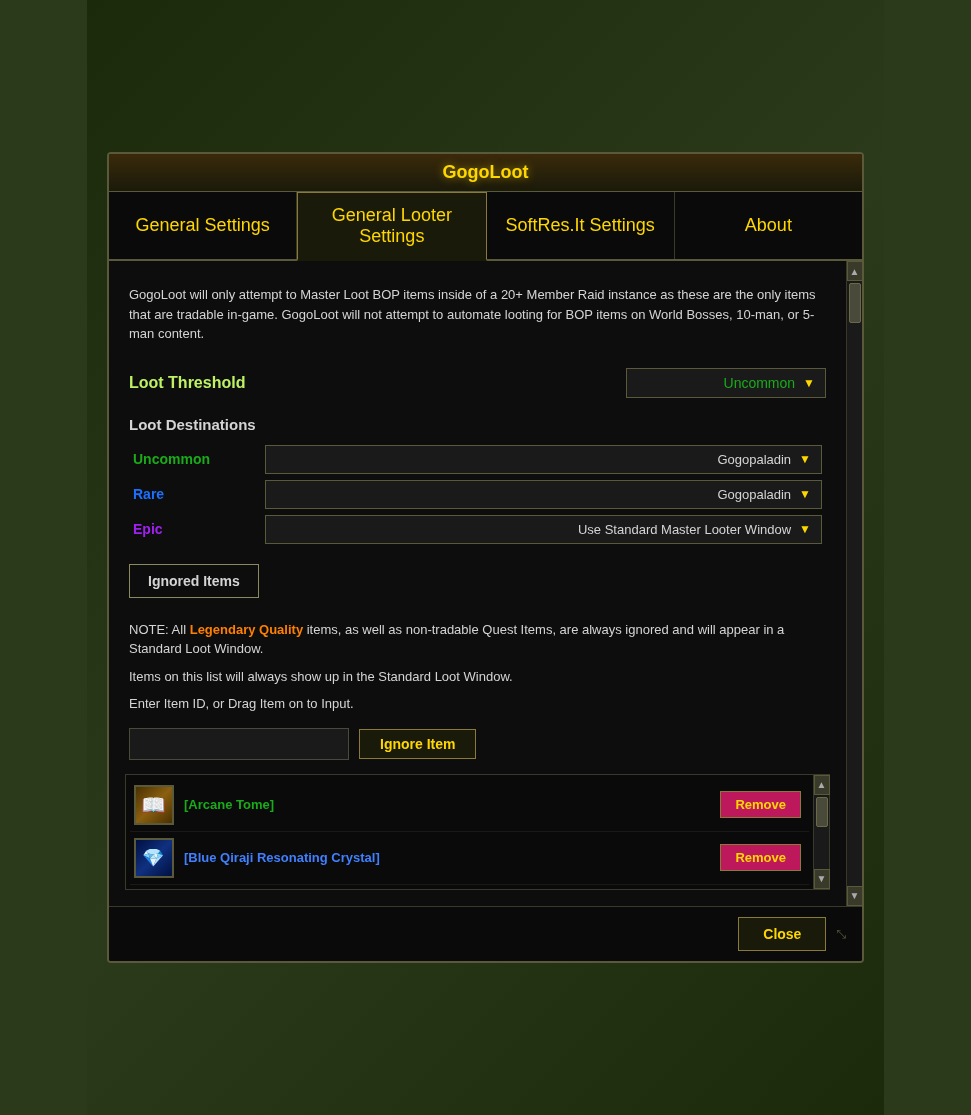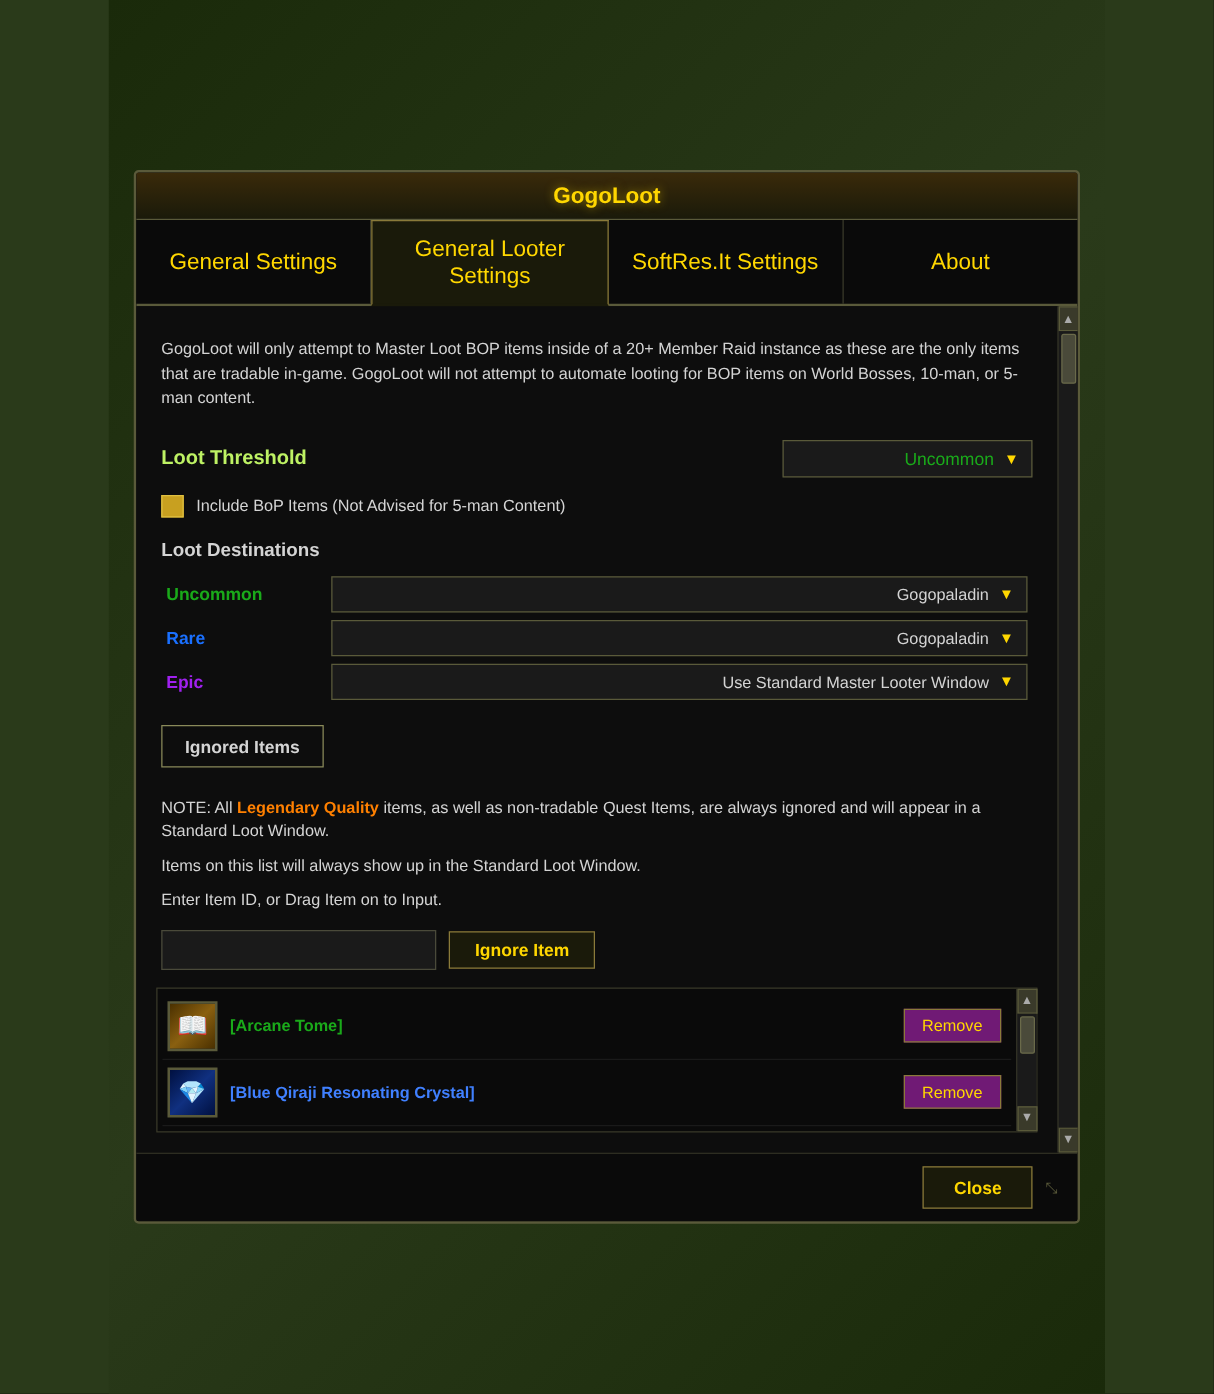--- a/index.html
+++ b/index.html
@@ -318,25 +318,25 @@
     .item-name {
       flex: 1;
       color: #1aaa1a;
       font-size: 13px;
       font-weight: bold;
     }
 
     .item-name.blue { color: #4080ff; }
 
     .remove-btn {
-      background: #701a75;
+      background: #be185d;
       border: 1px solid #8a7a3a;
       color: #ffd700;
       font-size: 13px;
-      font-weight: normal;
+      font-weight: bold;
       padding: 5px 14px;
       cursor: pointer;
       margin-right: 4px;
     }
 
     .list-scrollbar {
       width: 16px;
       background: #1a1a1a;
       border-left: 1px solid #3a3a2a;
       display: flex;
@@ -425,24 +425,20 @@
         
         <div class="loot-threshold-row">
           <span class="loot-threshold-label">Loot Threshold</span>
           <div class="dropdown">
             <span>Uncommon</span>
             <span class="dropdown-arrow">▼</span>
           </div>
         </div>
 
         
-        <div class="checkbox-row">
-          <div class="checkbox-box"></div>
-          <span class="checkbox-label">Include BoP Items (Not Advised for 5-man Content)</span>
-        </div>
 
         
         <div class="section-title">Loot Destinations</div>
 
         
         <div class="destination-row">
           <span class="dest-label uncommon">Uncommon</span>
           <div class="dest-dropdown">
             <span>Gogopaladin</span>
             <span class="dropdown-arrow">▼</span>

